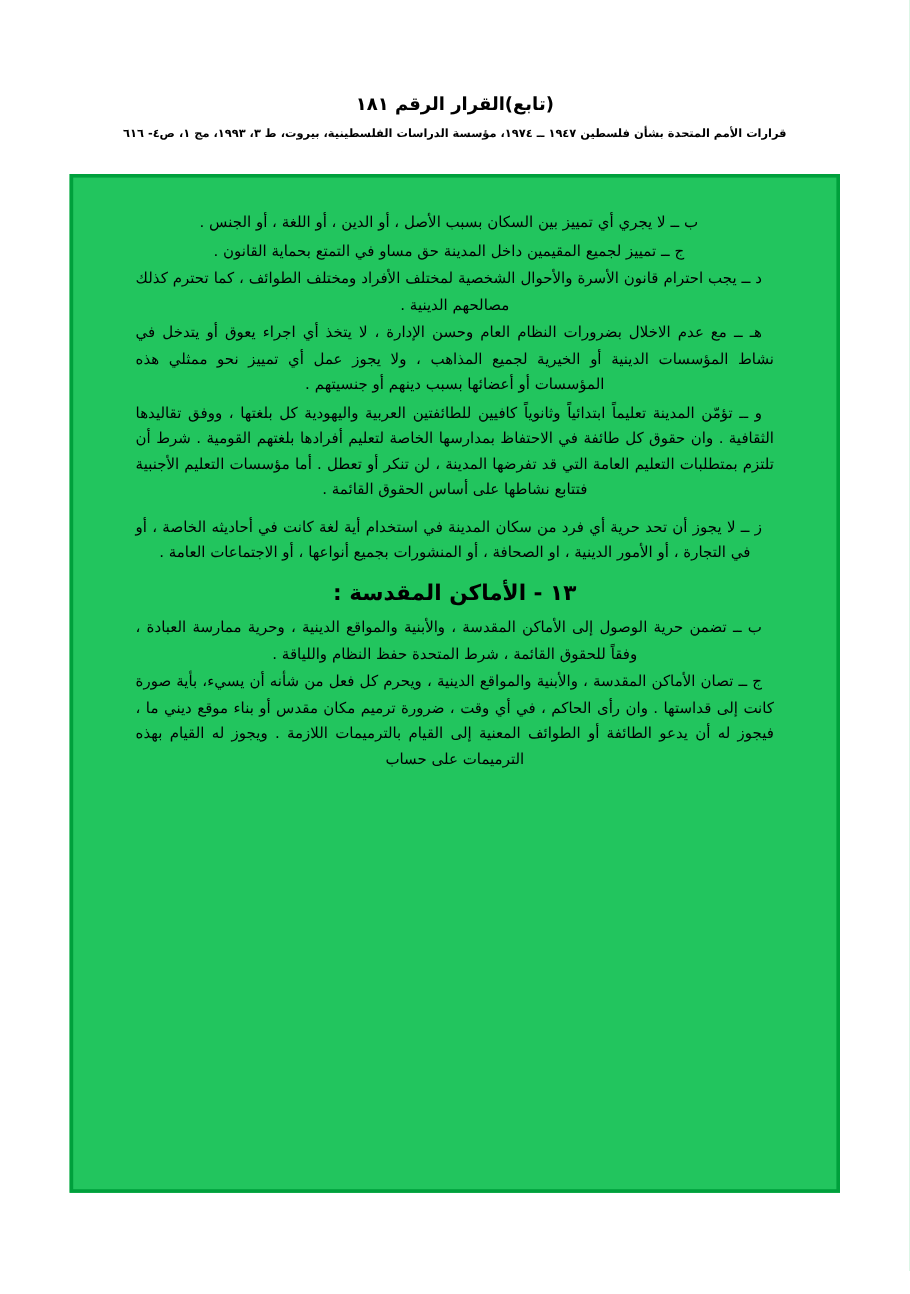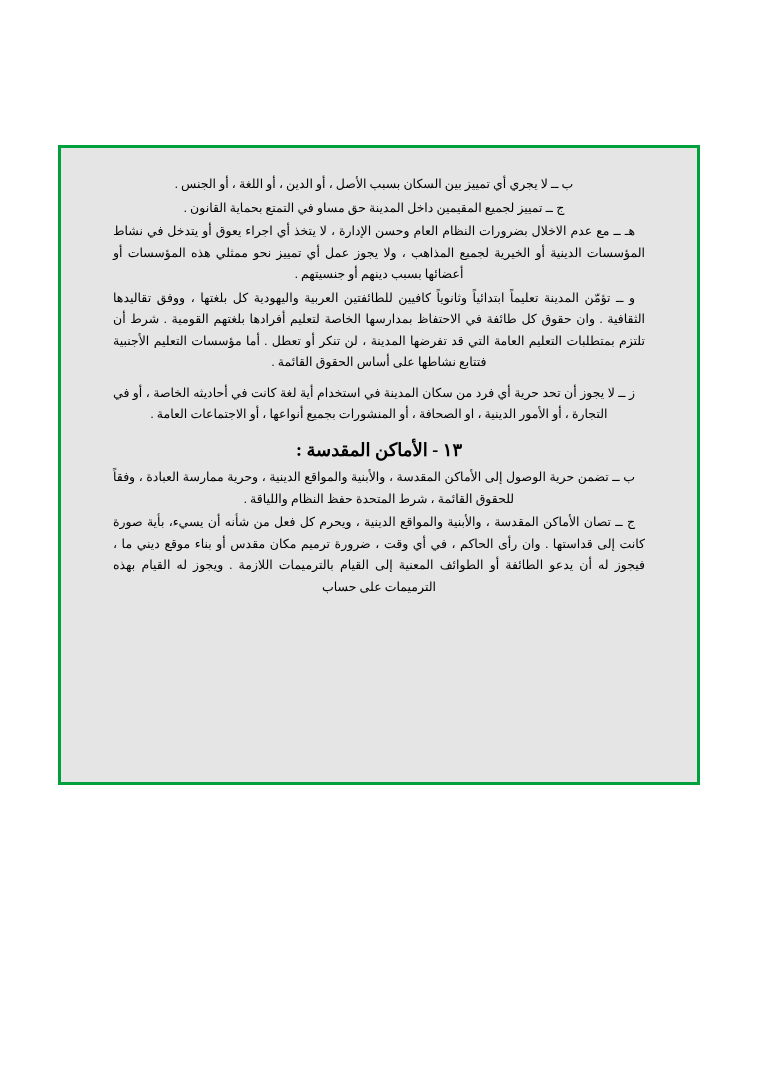--- a/index.html
+++ b/index.html
@@ -37,25 +37,24 @@
     font-size: 9.5px;
     font-weight: bold;
     margin-top: 10px;
     direction: rtl;
   }
   .frame {
     position: absolute;
     top: 145px;
     left: 58px;
     width: 642px;
-    height: 640px;
+    height: 849px;
     border: 3px solid #00a03c;
     box-sizing: border-box;
-    background: #e5e5e5;
-    font-family: Liberation Serif, serif;
+    background: #22c55e;
   }
   .frame-inner {
     position: absolute;
     top: 26px;
     left: 52px;
     right: 52px;
     bottom: 20px;
     direction: rtl;
     text-align: justify;
   }
@@ -89,26 +88,31 @@
     text-align: center;
     font-size: 13px;
     font-weight: bold;
   }
 </style>
 </head>
 <body>
 
 <div class="page">
 
+  <div class="doc-header">
+    <div class="doc-title">(تابع)القرار الرقم ١٨١</div>
+    <div class="doc-subtitle">قرارات الأمم المتحدة بشأن فلسطين ١٩٤٧ ــ ١٩٧٤، مؤسسة الدراسات الفلسطينية، بيروت، ط ٣، ١٩٩٣، مج ١، ص٤- ٦١٦</div>
+  </div>
 
   <div class="frame">
     <div class="frame-inner">
 
       <p class="para lead">ب ــ لا يجري أي تمييز بين السكان بسبب الأصل ، أو الدين ، أو اللغة ، أو الجنس .</p>
       <p class="para lead">ج ــ تمييز لجميع المقيمين داخل المدينة حق مساو في التمتع بحماية القانون .</p>
+      <p class="para lead">د  ــ يجب احترام قانون الأسرة والأحوال الشخصية لمختلف الأفراد ومختلف الطوائف ، كما تحترم كذلك مصالحهم الدينية .</p>
       <p class="para lead">هـ ــ مع عدم الاخلال بضرورات النظام العام وحسن الإدارة ، لا يتخذ أي اجراء يعوق أو يتدخل في نشاط المؤسسات الدينية أو الخيرية لجميع المذاهب ، ولا يجوز عمل أي تمييز نحو ممثلي هذه المؤسسات أو أعضائها بسبب دينهم أو جنسيتهم .</p>
       <p class="para lead">و  ــ تؤمّن المدينة تعليماً ابتدائياً وثانوياً كافيين للطائفتين العربية واليهودية كل بلغتها ، ووفق تقاليدها الثقافية . وان حقوق كل طائفة في الاحتفاظ بمدارسها الخاصة لتعليم أفرادها بلغتهم القومية . شرط أن تلتزم بمتطلبات التعليم العامة التي قد تفرضها المدينة ، لن تنكر أو تعطل . أما مؤسسات التعليم الأجنبية فتتابع نشاطها على أساس الحقوق القائمة .</p>
       <p class="para lead spaced">ز ــ لا يجوز أن تحد حرية أي فرد من سكان المدينة في استخدام أية لغة كانت في أحاديثه الخاصة ، أو في التجارة ، أو الأمور الدينية ، او الصحافة ، أو المنشورات بجميع أنواعها ، أو الاجتماعات العامة .</p>
 
       <div class="section-head">١٣ - الأماكن المقدسة :</div>
 
       <p class="para lead">ب ــ تضمن حرية الوصول إلى الأماكن المقدسة ، والأبنية والمواقع الدينية ، وحرية ممارسة العبادة ، وفقاً للحقوق القائمة ، شرط المتحدة حفظ النظام واللياقة .</p>
       <p class="para lead">ج ــ تصان الأماكن المقدسة ، والأبنية والمواقع الدينية ، ويحرم كل فعل من شأنه أن يسيء، بأية صورة كانت إلى قداستها . وان رأى الحاكم ، في أي وقت ، ضرورة ترميم مكان مقدس أو بناء موقع ديني ما ، فيجوز له أن يدعو الطائفة أو الطوائف المعنية إلى القيام بالترميمات اللازمة . ويجوز له القيام بهذه الترميمات على حساب</p>
 
     </div>

